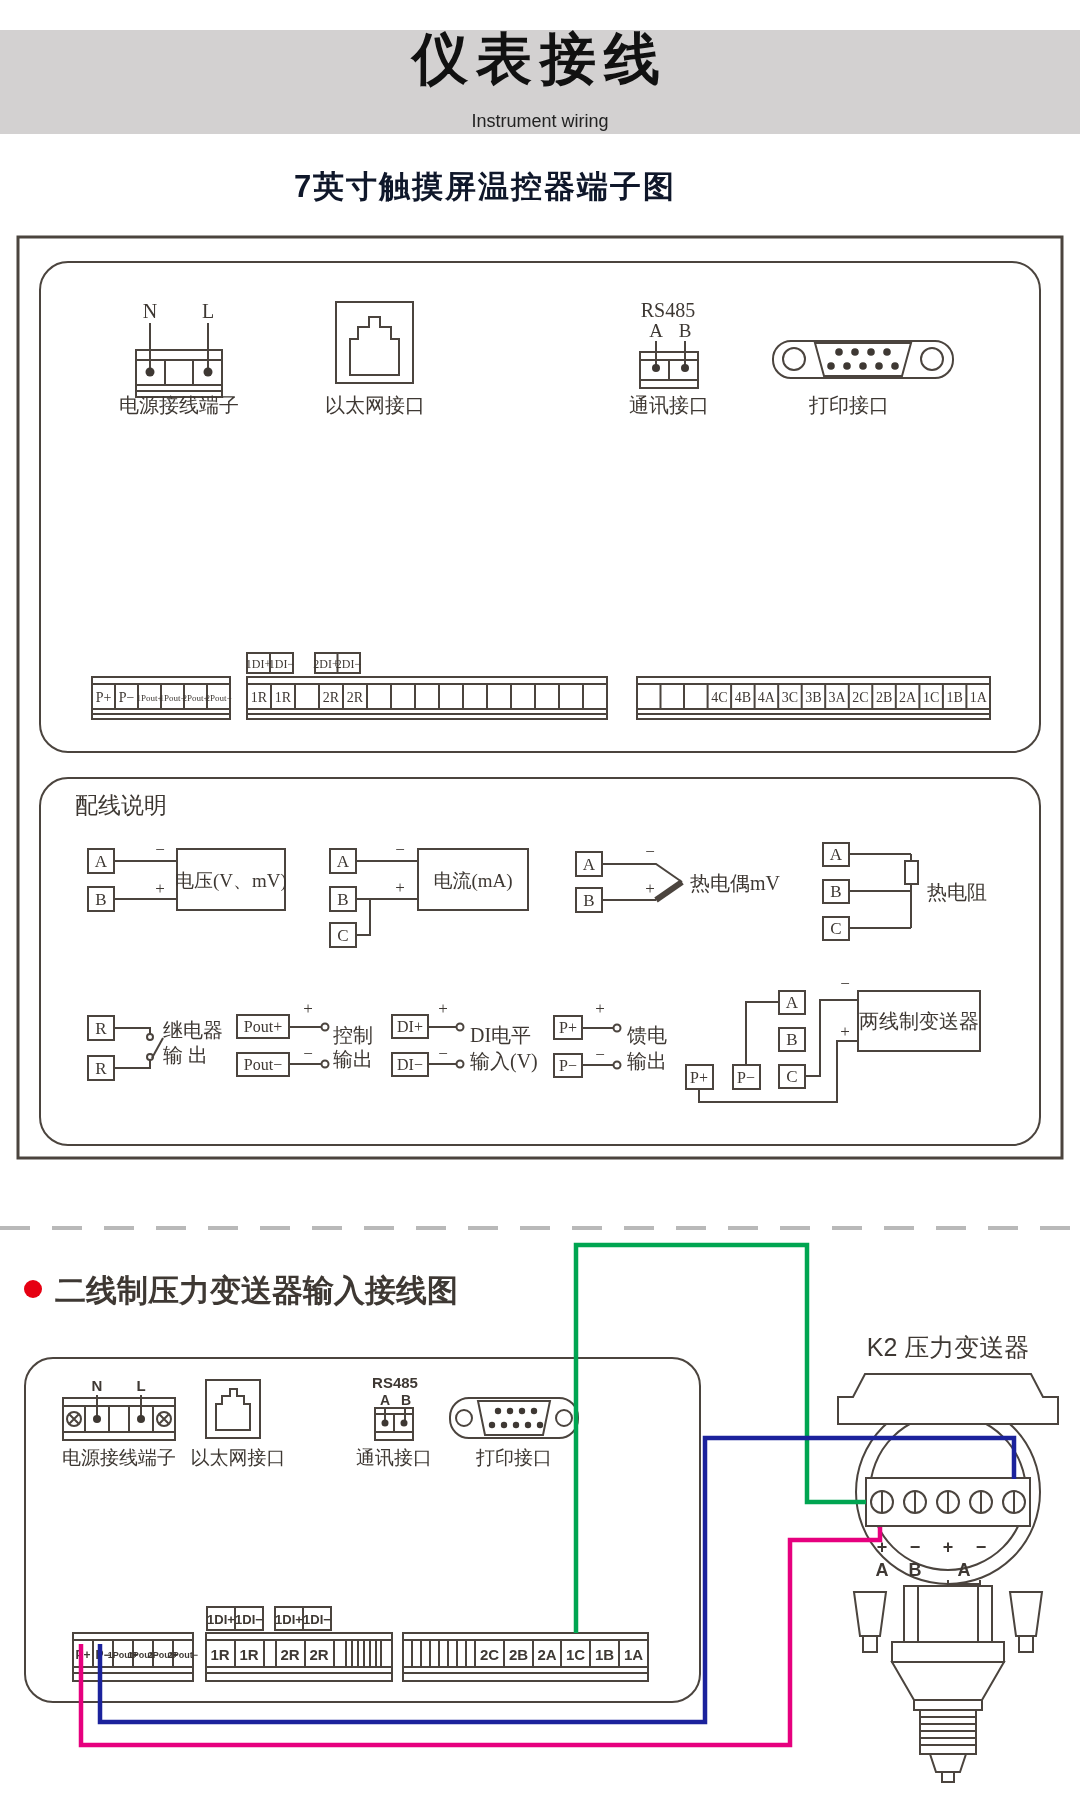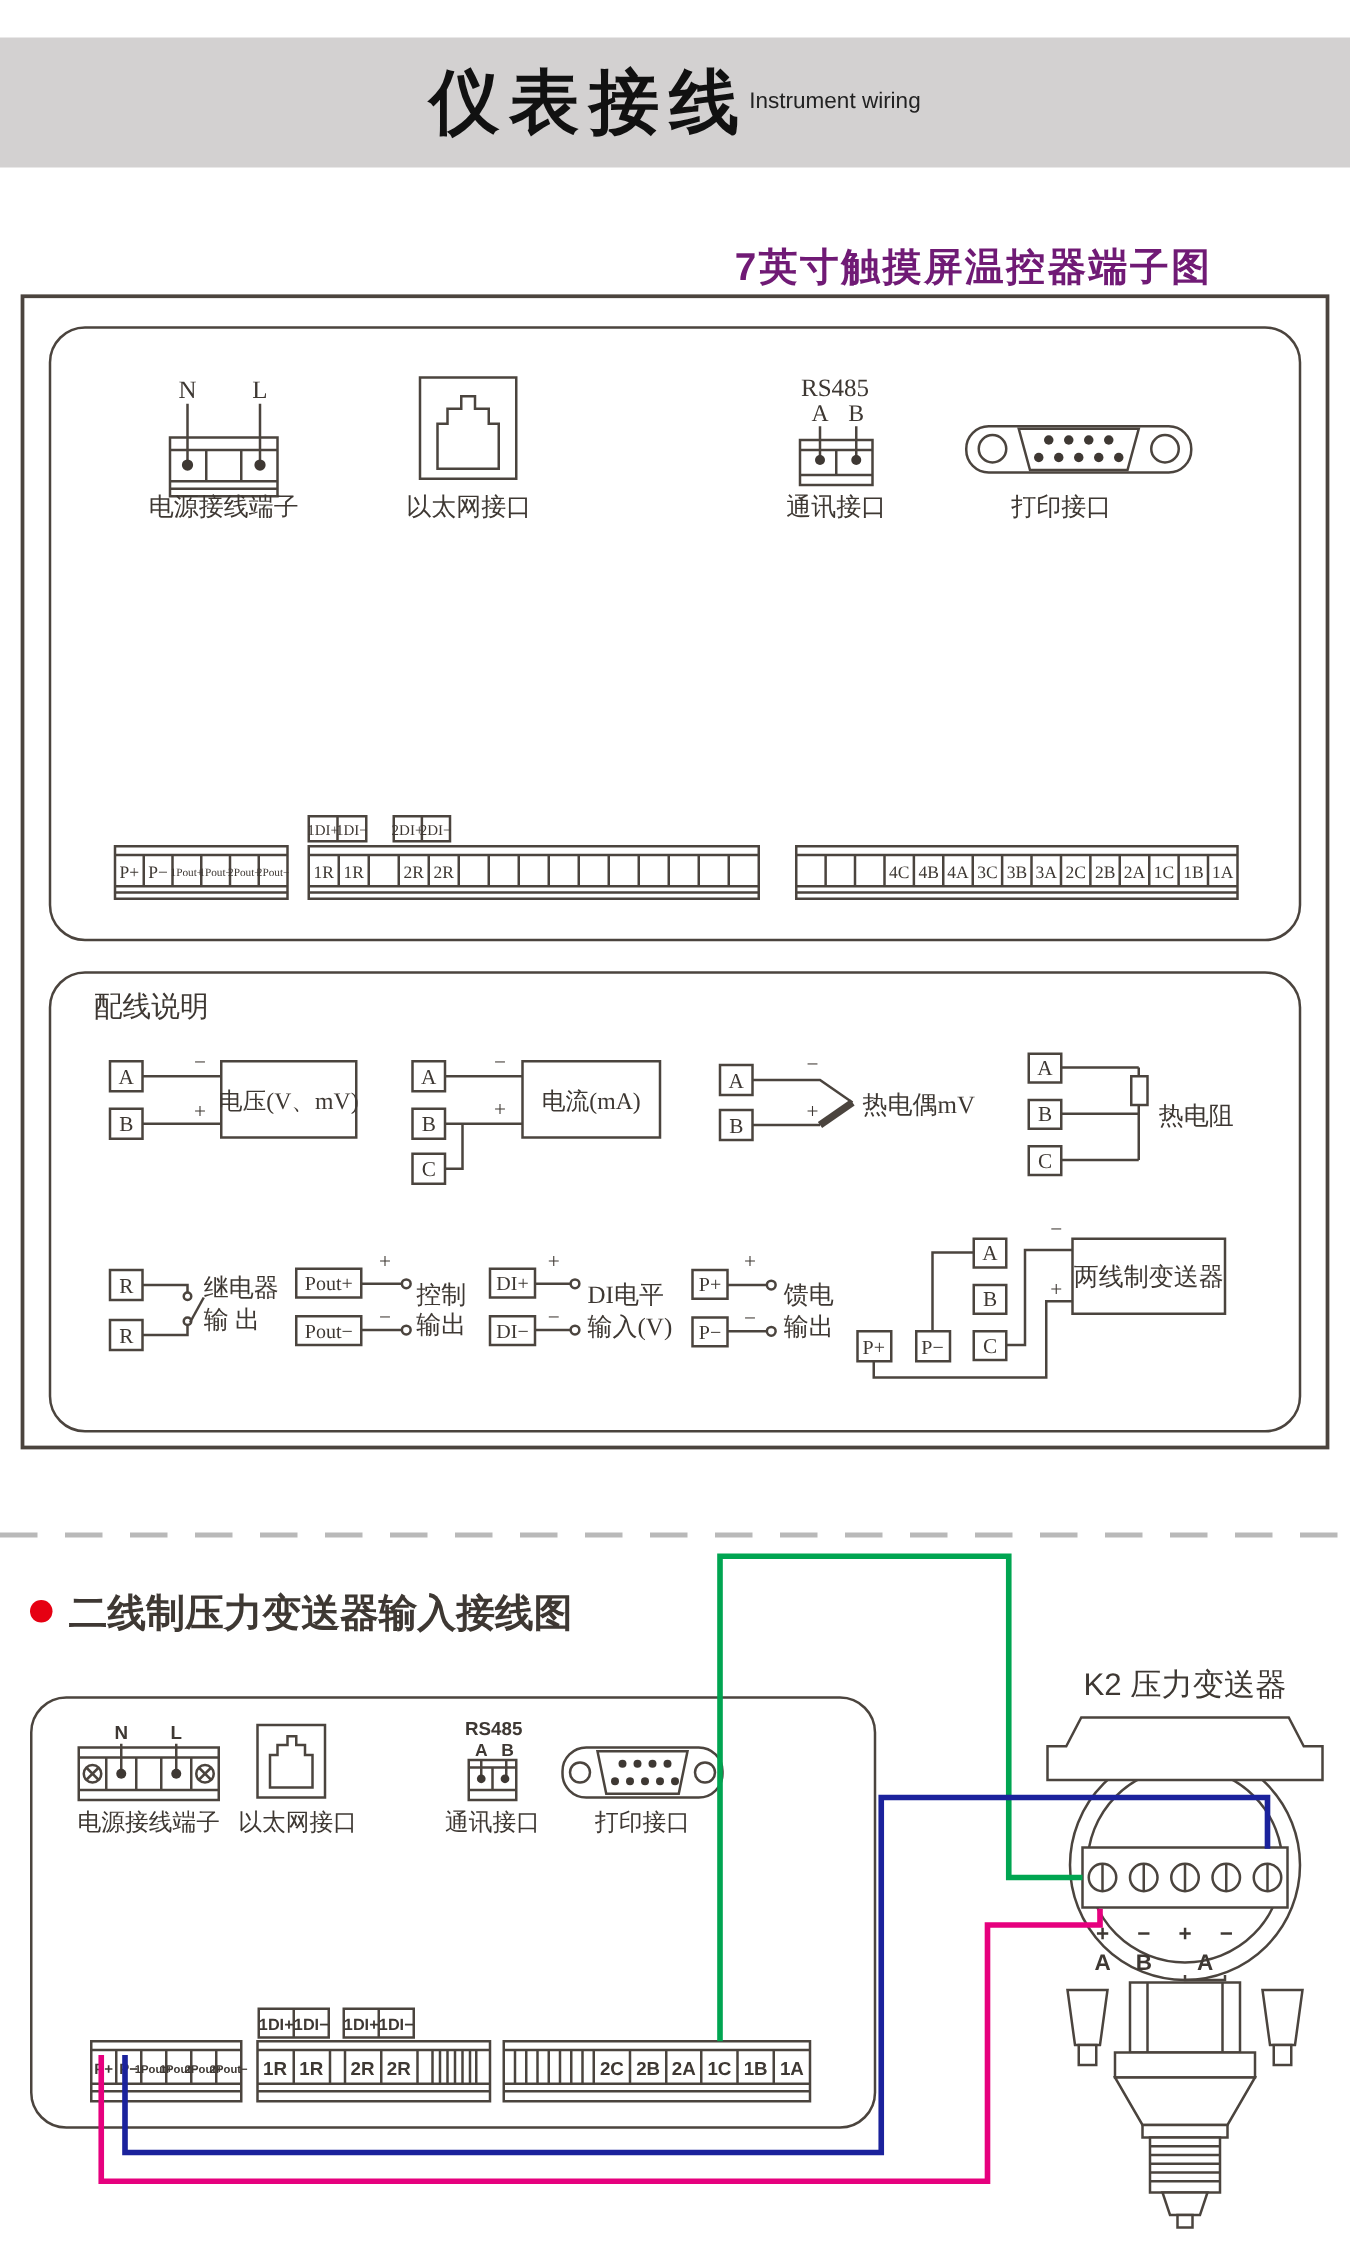--- a/index.html
+++ b/index.html
@@ -1,23 +1,23 @@
 <!DOCTYPE html>
 <html><head>
 <meta charset="utf-8">
 <style>
   html,body{margin:0;padding:0;background:#fff;}
   #page{position:relative;width:1080px;height:1798px;background:#fff;overflow:hidden;
         font-family:"Liberation Sans","DejaVu Sans",sans-serif;}
   .abs{position:absolute;}
   #banner{left:0;top:30px;width:1080px;height:104px;background:#d3d1d1;
-          display:flex;flex-direction:row;align-items:center;justify-content:center;}
+          display:flex;flex-direction:column;align-items:center;justify-content:space-between;}
   #banner .t1{font-size:56px;font-weight:700;color:#111;letter-spacing:8px;line-height:58px;}
   #banner .t2{font-size:18px;color:#222;line-height:26px;margin-top:-4px;}
-  #sec1-title{left:0;top:166px;width:970px;text-align:right;font-size:31px;font-weight:600;color:#701a75;letter-spacing:2px;margin-top:27px;}
+  #sec1-title{left:0;top:166px;width:970px;text-align:center;font-size:31px;font-weight:600;color:#0f172a;letter-spacing:2px;}
   svg{position:absolute;left:0;top:0;}
   svg text{fill:#3e3833;}
   .s{stroke:#4b443e;fill:none;stroke-width:2;}
   .s3{stroke:#4b443e;fill:none;stroke-width:3;}
   .sf{stroke:#4b443e;fill:#ffffff;stroke-width:2;}
   .dot{fill:#3e3833;stroke:none;}
   .ser{font-family:"Liberation Serif","DejaVu Serif",serif;}
   .san{font-family:"Liberation Sans","DejaVu Sans",sans-serif;}
   .b{font-weight:600;}
   .mid{text-anchor:middle;}

